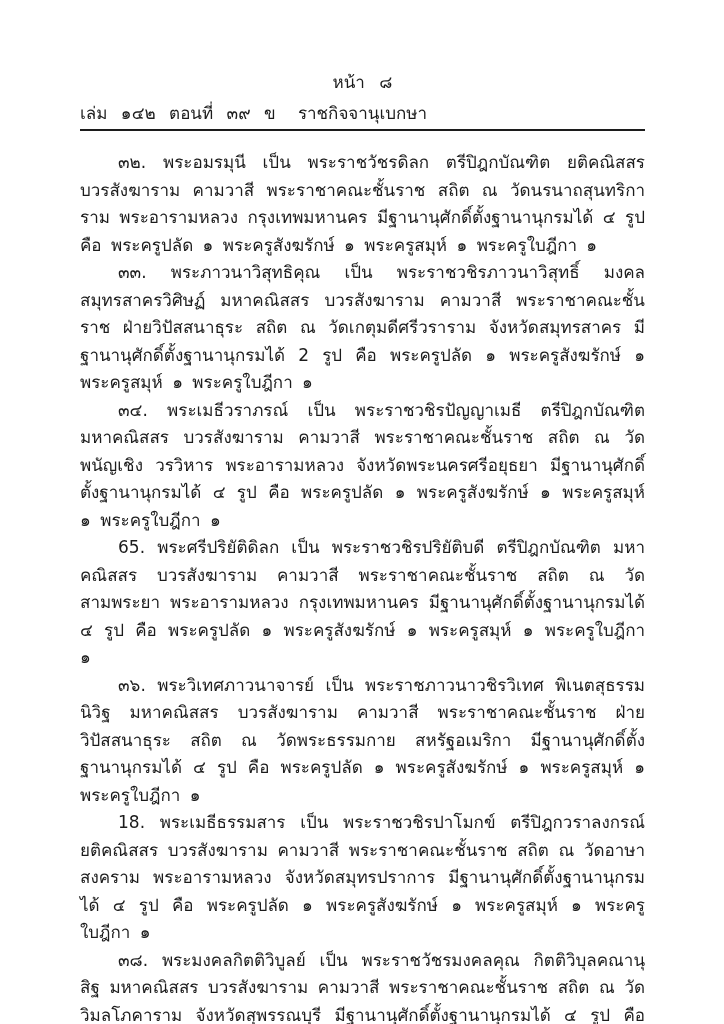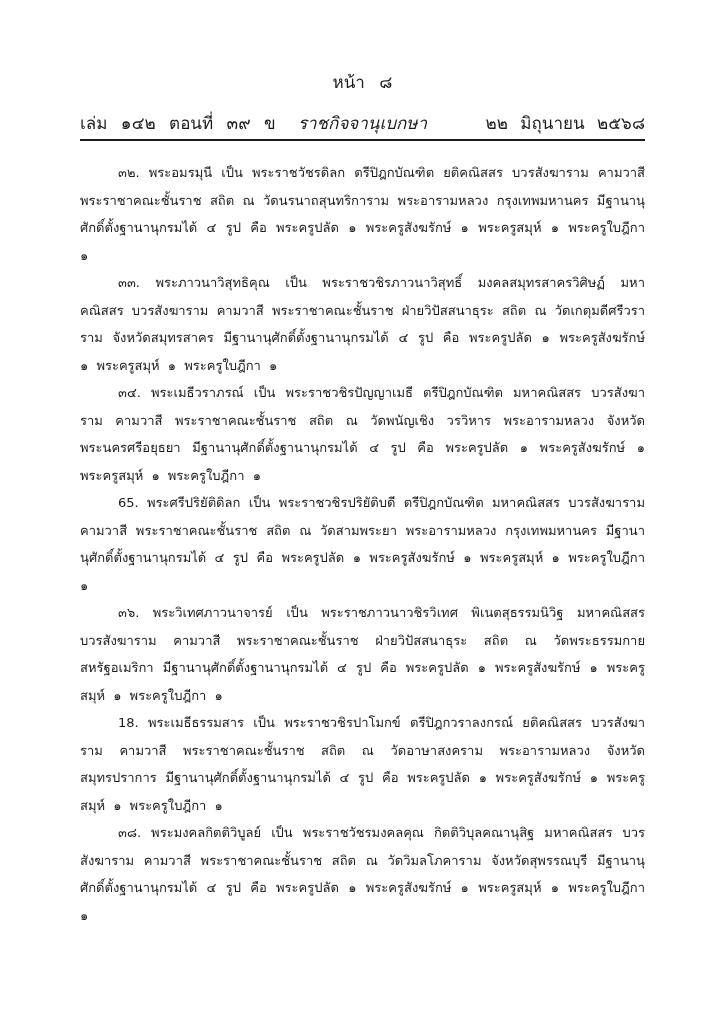--- a/index.html
+++ b/index.html
@@ -27,57 +27,56 @@
     font-size: 17px;
     line-height: 24px;
     word-spacing: 9px;
   }
   .header-row {
     display: grid;
     grid-template-columns: 1fr auto 1fr;
     align-items: baseline;
     font-size: 17px;
     line-height: 26px;
-    margin-top: 16px;
+    margin-top: 6px;
   }
   .h-left  { justify-self: start; word-spacing: 8px; }
-  .h-center{ justify-self: center; font-style: italic; }
+  .h-center{ justify-self: center; }
   .h-right { justify-self: end; word-spacing: 7px; }
   .rule {
     height: 2px;
     background: #1c1c1c;
     margin-top: 3px;
   }
   .body-text p {
     margin: 0;
-    font-size: 13px;
+    font-size: 17px;
     line-height: 27.5px;
     text-align: justify;
     text-indent: 38px;
     word-spacing: 4px;
   }
 </style>
 </head>
 <body>
 
 <div class="page">
 
   <div class="header">
     <div class="page-no">หน้า ๘</div>
     <div class="header-row">
       <span class="h-left">เล่ม ๑๔๒ ตอนที่ ๓๙ ข</span>
       <span class="h-center">ราชกิจจานุเบกษา</span>
-      <span class="h-right">๒๒ มิถุนายน ๒๕๖๘</span>
     </div>
     <div class="rule"></div>
   </div>
 
   <div class="body-text">
     <p>๓๒. พระอมรมุนี เป็น พระราชวัชรดิลก ตรีปิฎกบัณฑิต ยติคณิสสร บวรสังฆาราม คามวาสี พระราชาคณะชั้นราช สถิต ณ วัดนรนาถสุนทริการาม พระอารามหลวง กรุงเทพมหานคร มีฐานานุศักดิ์ตั้งฐานานุกรมได้ ๔ รูป คือ พระครูปลัด ๑ พระครูสังฆรักษ์ ๑ พระครูสมุห์ ๑ พระครูใบฎีกา ๑</p>
-    <p>๓๓. พระภาวนาวิสุทธิคุณ เป็น พระราชวชิรภาวนาวิสุทธิ์ มงคลสมุทรสาครวิศิษฏ์ มหาคณิสสร บวรสังฆาราม คามวาสี พระราชาคณะชั้นราช ฝ่ายวิปัสสนาธุระ สถิต ณ วัดเกตุมดีศรีวราราม จังหวัดสมุทรสาคร มีฐานานุศักดิ์ตั้งฐานานุกรมได้ ๔ รูป คือ พระครูปลัด ๑ พระครูสังฆรักษ์ ๑ พระครูสมุห์ ๑ พระครูใบฎีกา ๑</p>
+    <p>๓๓. พระภาวนาวิสุทธิคุณ เป็น พระราชวชิรภาวนาวิสุทธิ์ มงคลสมุทรสาครวิศิษฏ์ มหาคณิสสร บวรสังฆาราม คามวาสี พระราชาคณะชั้นราช ฝ่ายวิปัสสนาธุระ สถิต ณ วัดเกตุมดีศรีวราราม จังหวัดสมุทรสาคร มีฐานานุศักดิ์ตั้งฐานานุกรมได้ 2 รูป คือ พระครูปลัด ๑ พระครูสังฆรักษ์ ๑ พระครูสมุห์ ๑ พระครูใบฎีกา ๑</p>
     <p>๓๔. พระเมธีวราภรณ์ เป็น พระราชวชิรปัญญาเมธี ตรีปิฎกบัณฑิต มหาคณิสสร บวรสังฆาราม คามวาสี พระราชาคณะชั้นราช สถิต ณ วัดพนัญเชิง วรวิหาร พระอารามหลวง จังหวัดพระนครศรีอยุธยา มีฐานานุศักดิ์ตั้งฐานานุกรมได้ ๔ รูป คือ พระครูปลัด ๑ พระครูสังฆรักษ์ ๑ พระครูสมุห์ ๑ พระครูใบฎีกา ๑</p>
     <p>65. พระศรีปริยัติดิลก เป็น พระราชวชิรปริยัติบดี ตรีปิฎกบัณฑิต มหาคณิสสร บวรสังฆาราม คามวาสี พระราชาคณะชั้นราช สถิต ณ วัดสามพระยา พระอารามหลวง กรุงเทพมหานคร มีฐานานุศักดิ์ตั้งฐานานุกรมได้ ๔ รูป คือ พระครูปลัด ๑ พระครูสังฆรักษ์ ๑ พระครูสมุห์ ๑ พระครูใบฎีกา ๑</p>
     <p>๓๖. พระวิเทศภาวนาจารย์ เป็น พระราชภาวนาวชิรวิเทศ พิเนตสุธรรมนิวิฐ มหาคณิสสร บวรสังฆาราม คามวาสี พระราชาคณะชั้นราช ฝ่ายวิปัสสนาธุระ สถิต ณ วัดพระธรรมกาย สหรัฐอเมริกา มีฐานานุศักดิ์ตั้งฐานานุกรมได้ ๔ รูป คือ พระครูปลัด ๑ พระครูสังฆรักษ์ ๑ พระครูสมุห์ ๑ พระครูใบฎีกา ๑</p>
     <p>18. พระเมธีธรรมสาร เป็น พระราชวชิรปาโมกข์ ตรีปิฎกวราลงกรณ์ ยติคณิสสร บวรสังฆาราม คามวาสี พระราชาคณะชั้นราช สถิต ณ วัดอาษาสงคราม พระอารามหลวง จังหวัดสมุทรปราการ มีฐานานุศักดิ์ตั้งฐานานุกรมได้ ๔ รูป คือ พระครูปลัด ๑ พระครูสังฆรักษ์ ๑ พระครูสมุห์ ๑ พระครูใบฎีกา ๑</p>
     <p>๓๘. พระมงคลกิตติวิบูลย์ เป็น พระราชวัชรมงคลคุณ กิตติวิบุลคณานุสิฐ มหาคณิสสร บวรสังฆาราม คามวาสี พระราชาคณะชั้นราช สถิต ณ วัดวิมลโภคาราม จังหวัดสุพรรณบุรี มีฐานานุศักดิ์ตั้งฐานานุกรมได้ ๔ รูป คือ พระครูปลัด ๑ พระครูสังฆรักษ์ ๑ พระครูสมุห์ ๑ พระครูใบฎีกา ๑</p>
 
   </div>
 
 </div>
 

